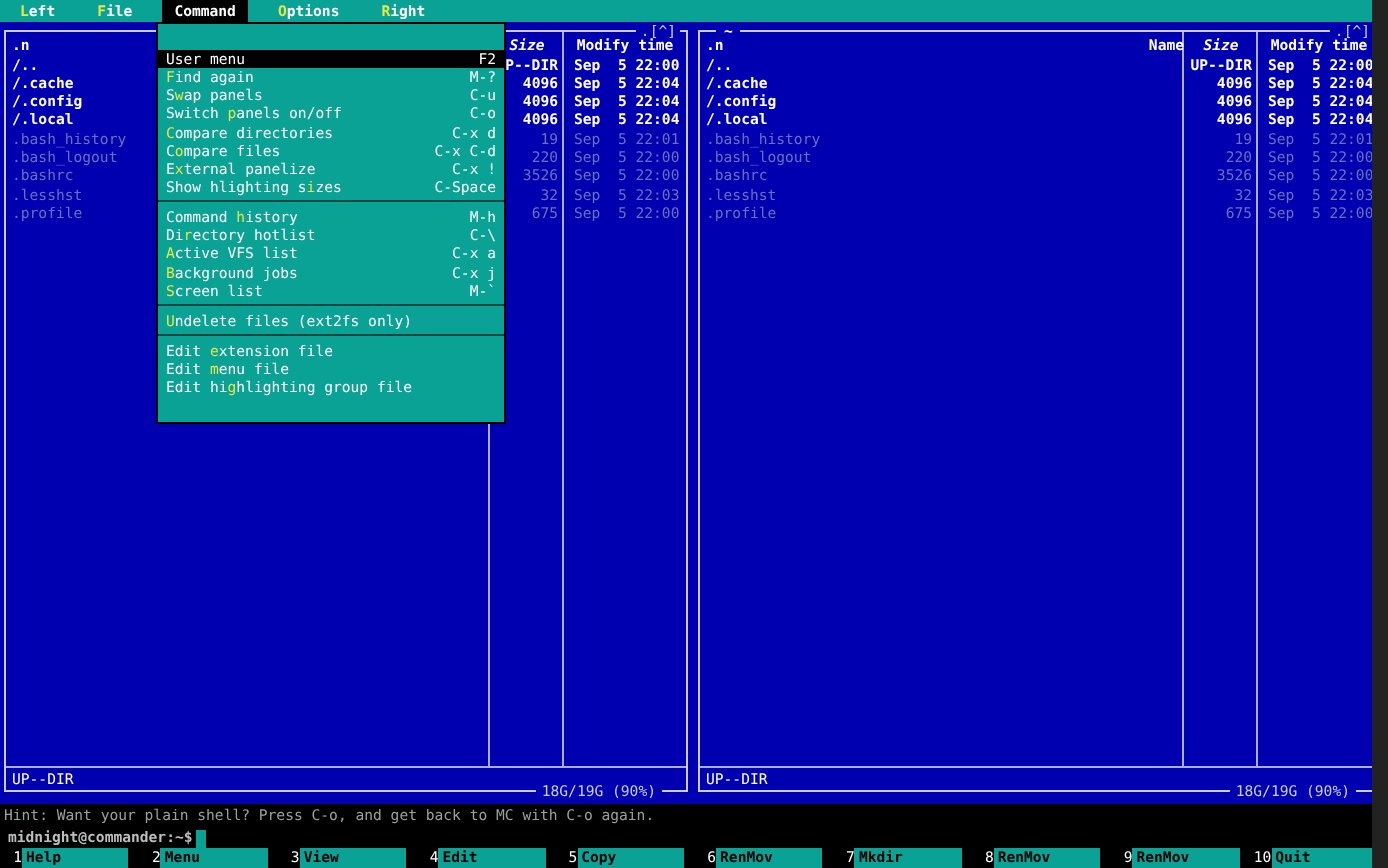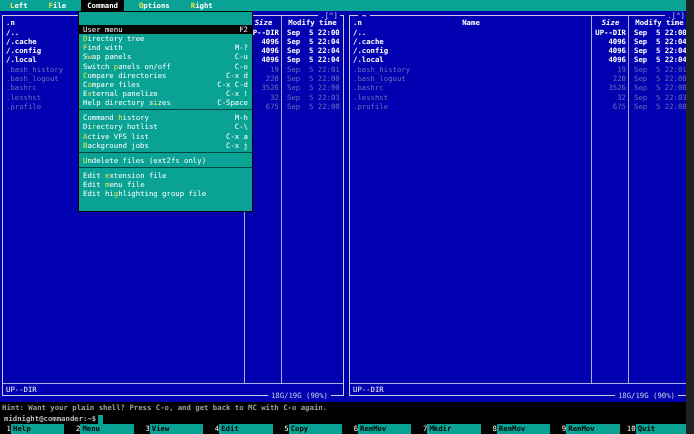--- a/index.html
+++ b/index.html
@@ -24,21 +24,21 @@
   .panels{position:absolute;left:0;top:11px;width:694px;height:391px;background:var(--blue);display:flex;}
   .panel{position:relative;width:347px;height:391px;}
   .pbox{position:absolute;left:2px;right:3px;top:4px;bottom:6px;border:1px solid var(--frame);}
   .ptitle{position:absolute;left:8px;top:-5px;background:var(--blue);padding:0 4px;color:var(--white);font-weight:bold;height:9px;line-height:9px;}
   .ptitle:empty{display:none;}
   .pcorner{position:absolute;right:3px;top:-5px;background:var(--blue);padding:0 2px;color:var(--frame);height:9px;line-height:9px;}
   .vline{position:absolute;top:0;bottom:12px;width:1px;background:var(--frame);opacity:.85;}
   .vline.v1{right:98px;} .vline.v2{right:61px;}
   .phead{position:relative;display:flex;height:9.5px;line-height:9.5px;margin-top:2px;font-weight:bold;}
   .phead .sort{position:absolute;left:3px;color:var(--white);}
-  .phead .name{flex:1;text-align:center;}
+  .phead .name{flex:1;text-align:right;}
   .phead .size{width:37px;text-align:center;font-style:italic;}
   .phead .mtime{width:61px;text-align:center;white-space:pre;}
   .prow{display:flex;height:9.3px;line-height:9.3px;cursor:default;}
   .prow .name{flex:1;padding-left:3px;overflow:hidden;white-space:pre;}
   .prow .size{width:37px;text-align:right;padding-right:3px;white-space:pre;}
   .prow .mtime{width:61px;padding-left:5px;white-space:pre;}
   .prow.dir{color:var(--white);font-weight:bold;}
   .prow.hidden{color:var(--hidden);}
   .sepline{position:absolute;left:0;right:0;bottom:11px;border-top:1px solid var(--frame);opacity:.85;}
   .ministatus{position:absolute;left:3px;bottom:1px;height:9px;line-height:9px;color:var(--white);}
@@ -51,21 +51,21 @@
   .menu-item .label{flex:1;overflow:hidden;white-space:pre;}
   .menu-item .hot{color:var(--yellow);}
   .menu-item .shortcut{margin-left:6px;white-space:pre;}
   .menu-item.selected{background:var(--black);}
   .menu-item.selected .hot{color:var(--white);}
   .menu-sep{height:6px;position:relative;}
   .menu-sep::after{content:"";position:absolute;left:0;right:0;top:2px;border-top:1px solid rgba(0,40,40,.75);}
 
   
   .hintline{position:absolute;left:0;top:403px;width:694px;height:10px;background:var(--black);
-            color:var(--hintgray);padding-left:2px;line-height:10px;white-space:pre;font-weight:bold;}
+            color:var(--hintgray);padding-left:2px;line-height:10px;white-space:pre;}
   .cmdline{position:absolute;left:0;top:413px;width:694px;height:11px;background:var(--black);
            color:#bdbdbd;padding-left:4px;line-height:11px;white-space:pre;cursor:text;font-weight:bold;}
   .cursor{display:inline-block;width:5px;height:9px;background:var(--teal);vertical-align:middle;margin-left:2px;}
   .keybar{position:absolute;left:0;top:424px;width:694px;height:10px;background:var(--black);display:flex;}
   .fkey{flex:1;display:flex;height:10px;line-height:10px;cursor:default;}
   .fkey .num{width:11px;text-align:right;color:var(--white);}
   .fkey .flabel{flex:1;background:var(--teal);color:var(--black);padding-left:2px;margin-right:5px;overflow:hidden;white-space:pre;font-weight:bold;}
 </style>
 </head>
 <body>
@@ -209,33 +209,33 @@
         <div class="sepline"></div>
         <div class="ministatus">UP--DIR</div>
         <div class="freespace">18G/19G (90%)</div>
       </div>
     </section>
 
   </div>
 
   <div class="dropdown">
       <div class="menu-item selected"><span class="label"><span></span><span class="hot">U</span><span>ser menu</span></span><span class="shortcut">F2</span></div>
-      <div class="menu-item"><span class="label"><span></span><span class="hot">D</span><span>irectory tree</span></span><span class="shortcut"></span></div>
-      <div class="menu-item"><span class="label"><span></span><span class="hot">F</span><span>ind with</span></span><span class="shortcut">M-?</span></div>
+      <div class="menu-item"><span class="label"><span></span><span class="hot">F</span><span>ind again</span></span><span class="shortcut">M-?</span></div>
       <div class="menu-item"><span class="label"><span>S</span><span class="hot">w</span><span>ap panels</span></span><span class="shortcut">C-u</span></div>
       <div class="menu-item"><span class="label"><span>Switch </span><span class="hot">p</span><span>anels on/off</span></span><span class="shortcut">C-o</span></div>
       <div class="menu-item"><span class="label"><span></span><span class="hot">C</span><span>ompare directories</span></span><span class="shortcut">C-x d</span></div>
       <div class="menu-item"><span class="label"><span>C</span><span class="hot">o</span><span>mpare files</span></span><span class="shortcut">C-x C-d</span></div>
       <div class="menu-item"><span class="label"><span>E</span><span class="hot">x</span><span>ternal panelize</span></span><span class="shortcut">C-x !</span></div>
-      <div class="menu-item"><span class="label"><span>Help directory s</span><span class="hot">i</span><span>zes</span></span><span class="shortcut">C-Space</span></div>
+      <div class="menu-item"><span class="label"><span>Show hlighting s</span><span class="hot">i</span><span>zes</span></span><span class="shortcut">C-Space</span></div>
       <div class="menu-sep"></div>
       <div class="menu-item"><span class="label"><span>Command </span><span class="hot">h</span><span>istory</span></span><span class="shortcut">M-h</span></div>
       <div class="menu-item"><span class="label"><span>Di</span><span class="hot">r</span><span>ectory hotlist</span></span><span class="shortcut">C-\</span></div>
       <div class="menu-item"><span class="label"><span></span><span class="hot">A</span><span>ctive VFS list</span></span><span class="shortcut">C-x a</span></div>
       <div class="menu-item"><span class="label"><span></span><span class="hot">B</span><span>ackground jobs</span></span><span class="shortcut">C-x j</span></div>
+      <div class="menu-item"><span class="label"><span></span><span class="hot">S</span><span>creen list</span></span><span class="shortcut">M-`</span></div>
       <div class="menu-sep"></div>
       <div class="menu-item"><span class="label"><span></span><span class="hot">U</span><span>ndelete files (ext2fs only)</span></span><span class="shortcut"></span></div>
       <div class="menu-sep"></div>
       <div class="menu-item"><span class="label"><span>Edit </span><span class="hot">e</span><span>xtension file</span></span><span class="shortcut"></span></div>
       <div class="menu-item"><span class="label"><span>Edit </span><span class="hot">m</span><span>enu file</span></span><span class="shortcut"></span></div>
       <div class="menu-item"><span class="label"><span>Edit hi</span><span class="hot">g</span><span>hlighting group file</span></span><span class="shortcut"></span></div>
     </div>
 
   <div class="hintline">Hint: Want your plain shell? Press C-o, and get back to MC with C-o again.</div>
   <div class="cmdline"><span>midnight@commander:~$</span><span class="cursor"></span></div>

